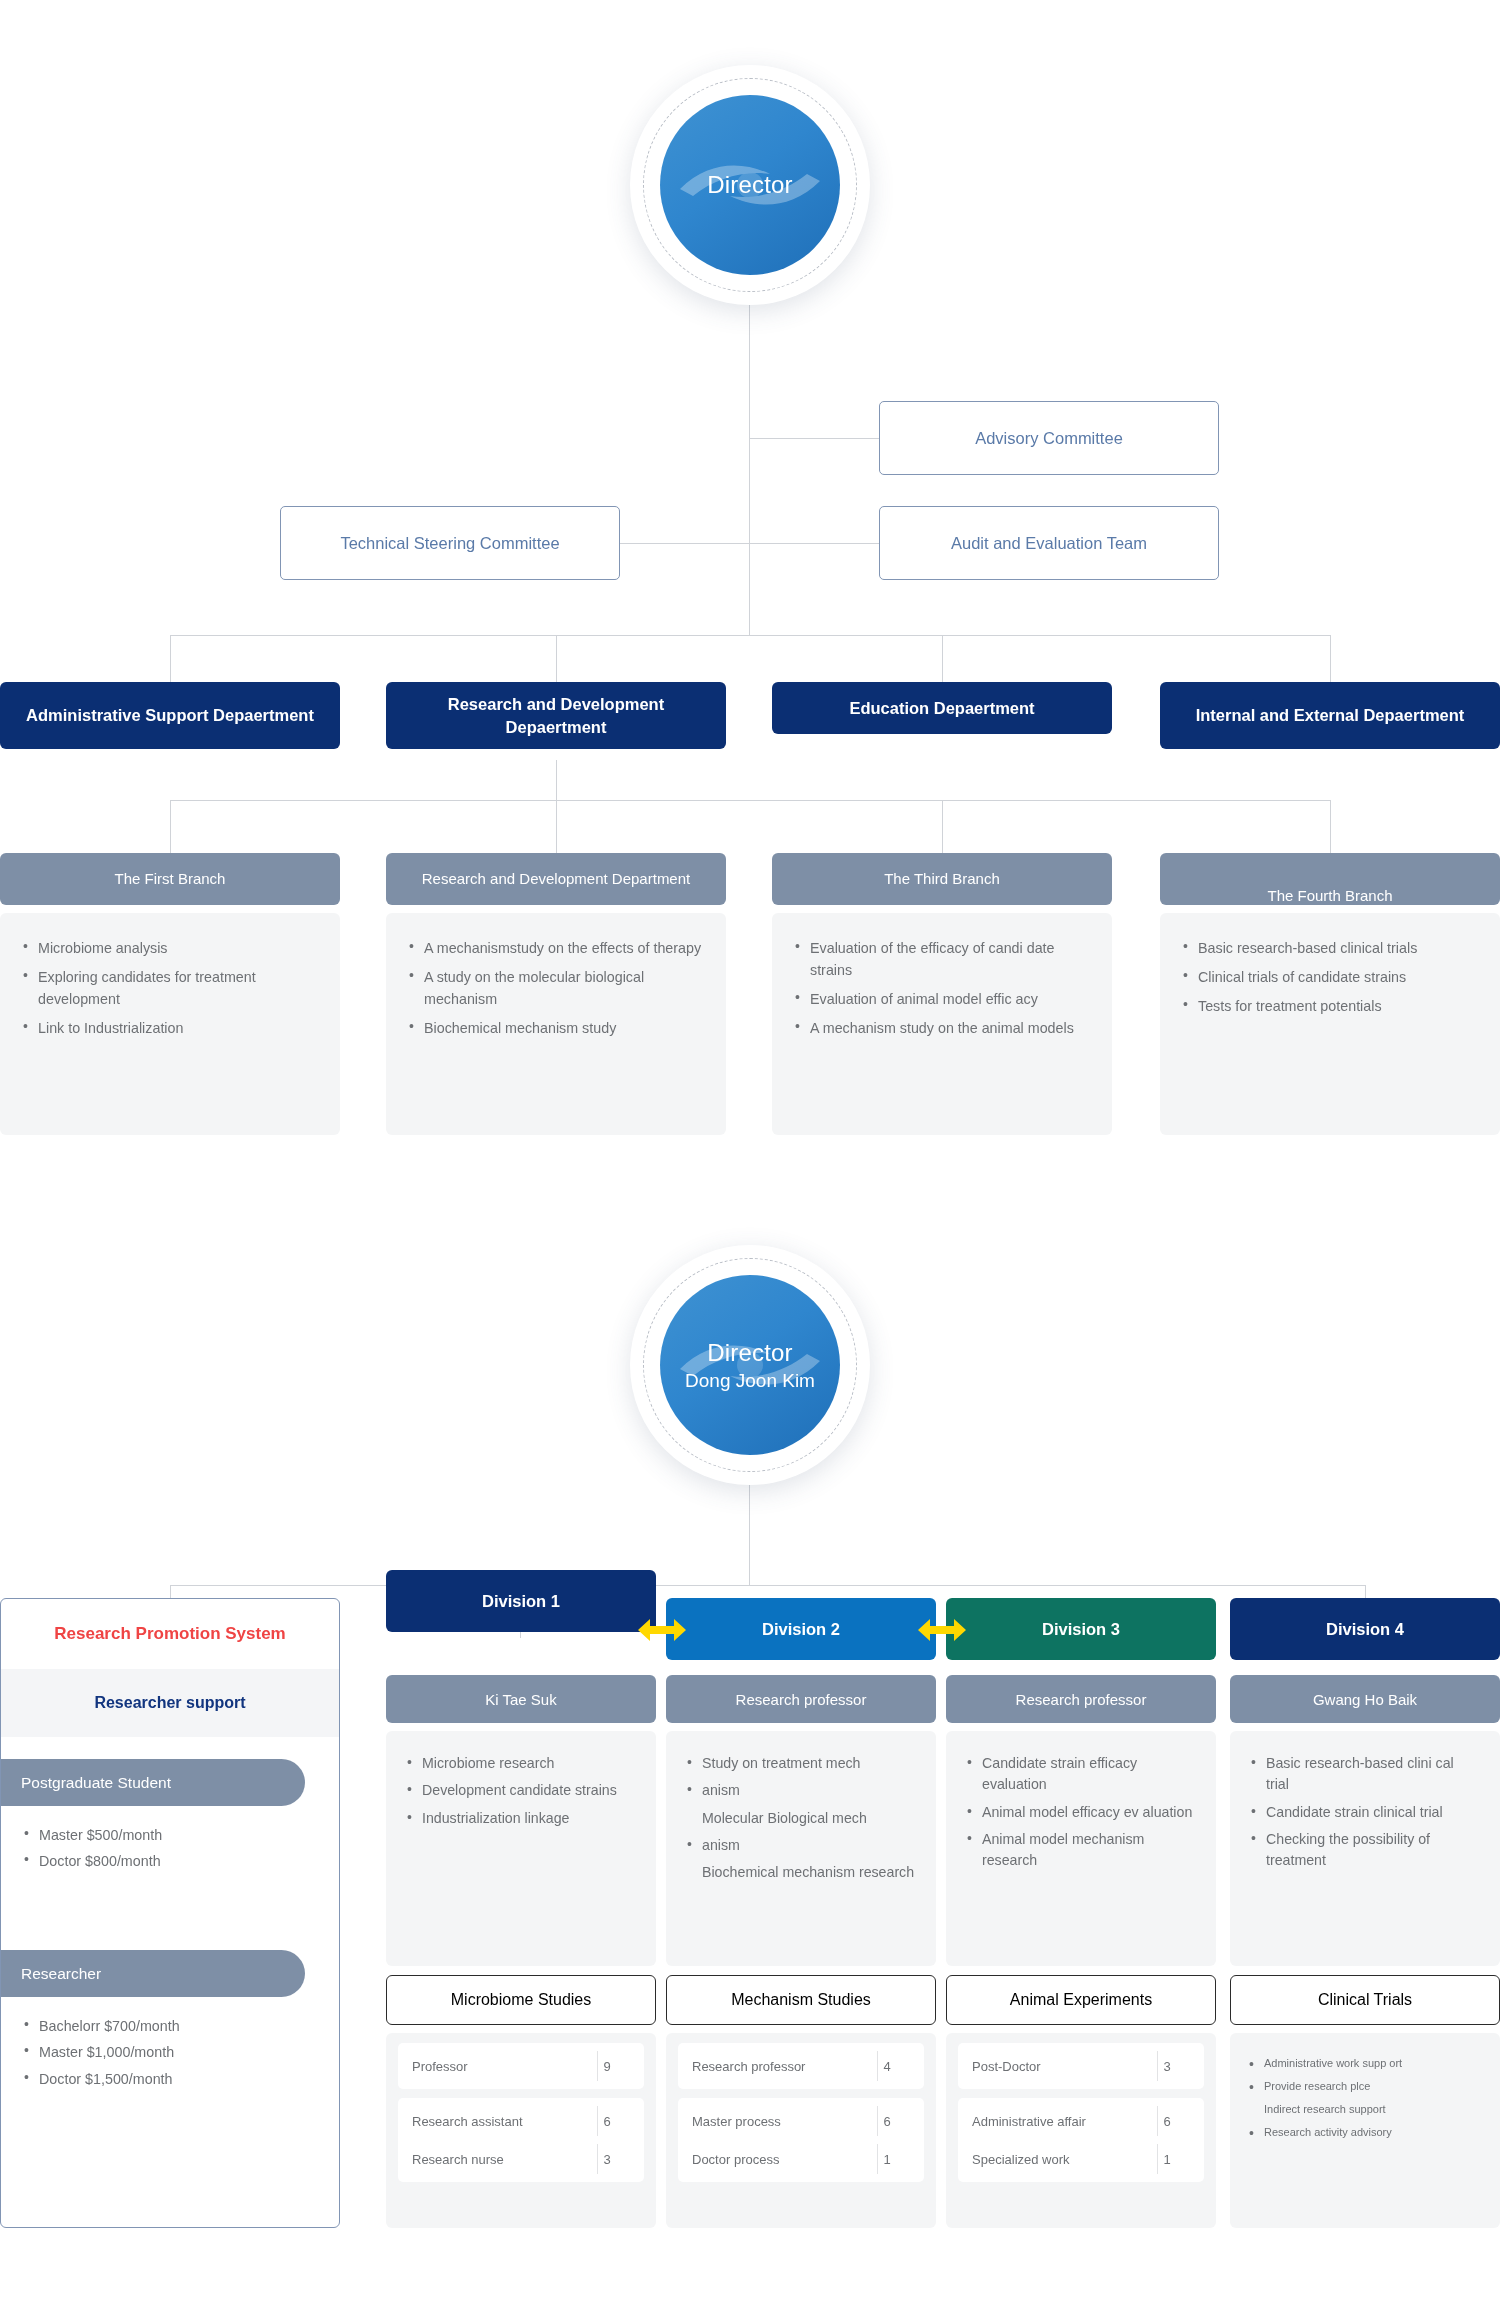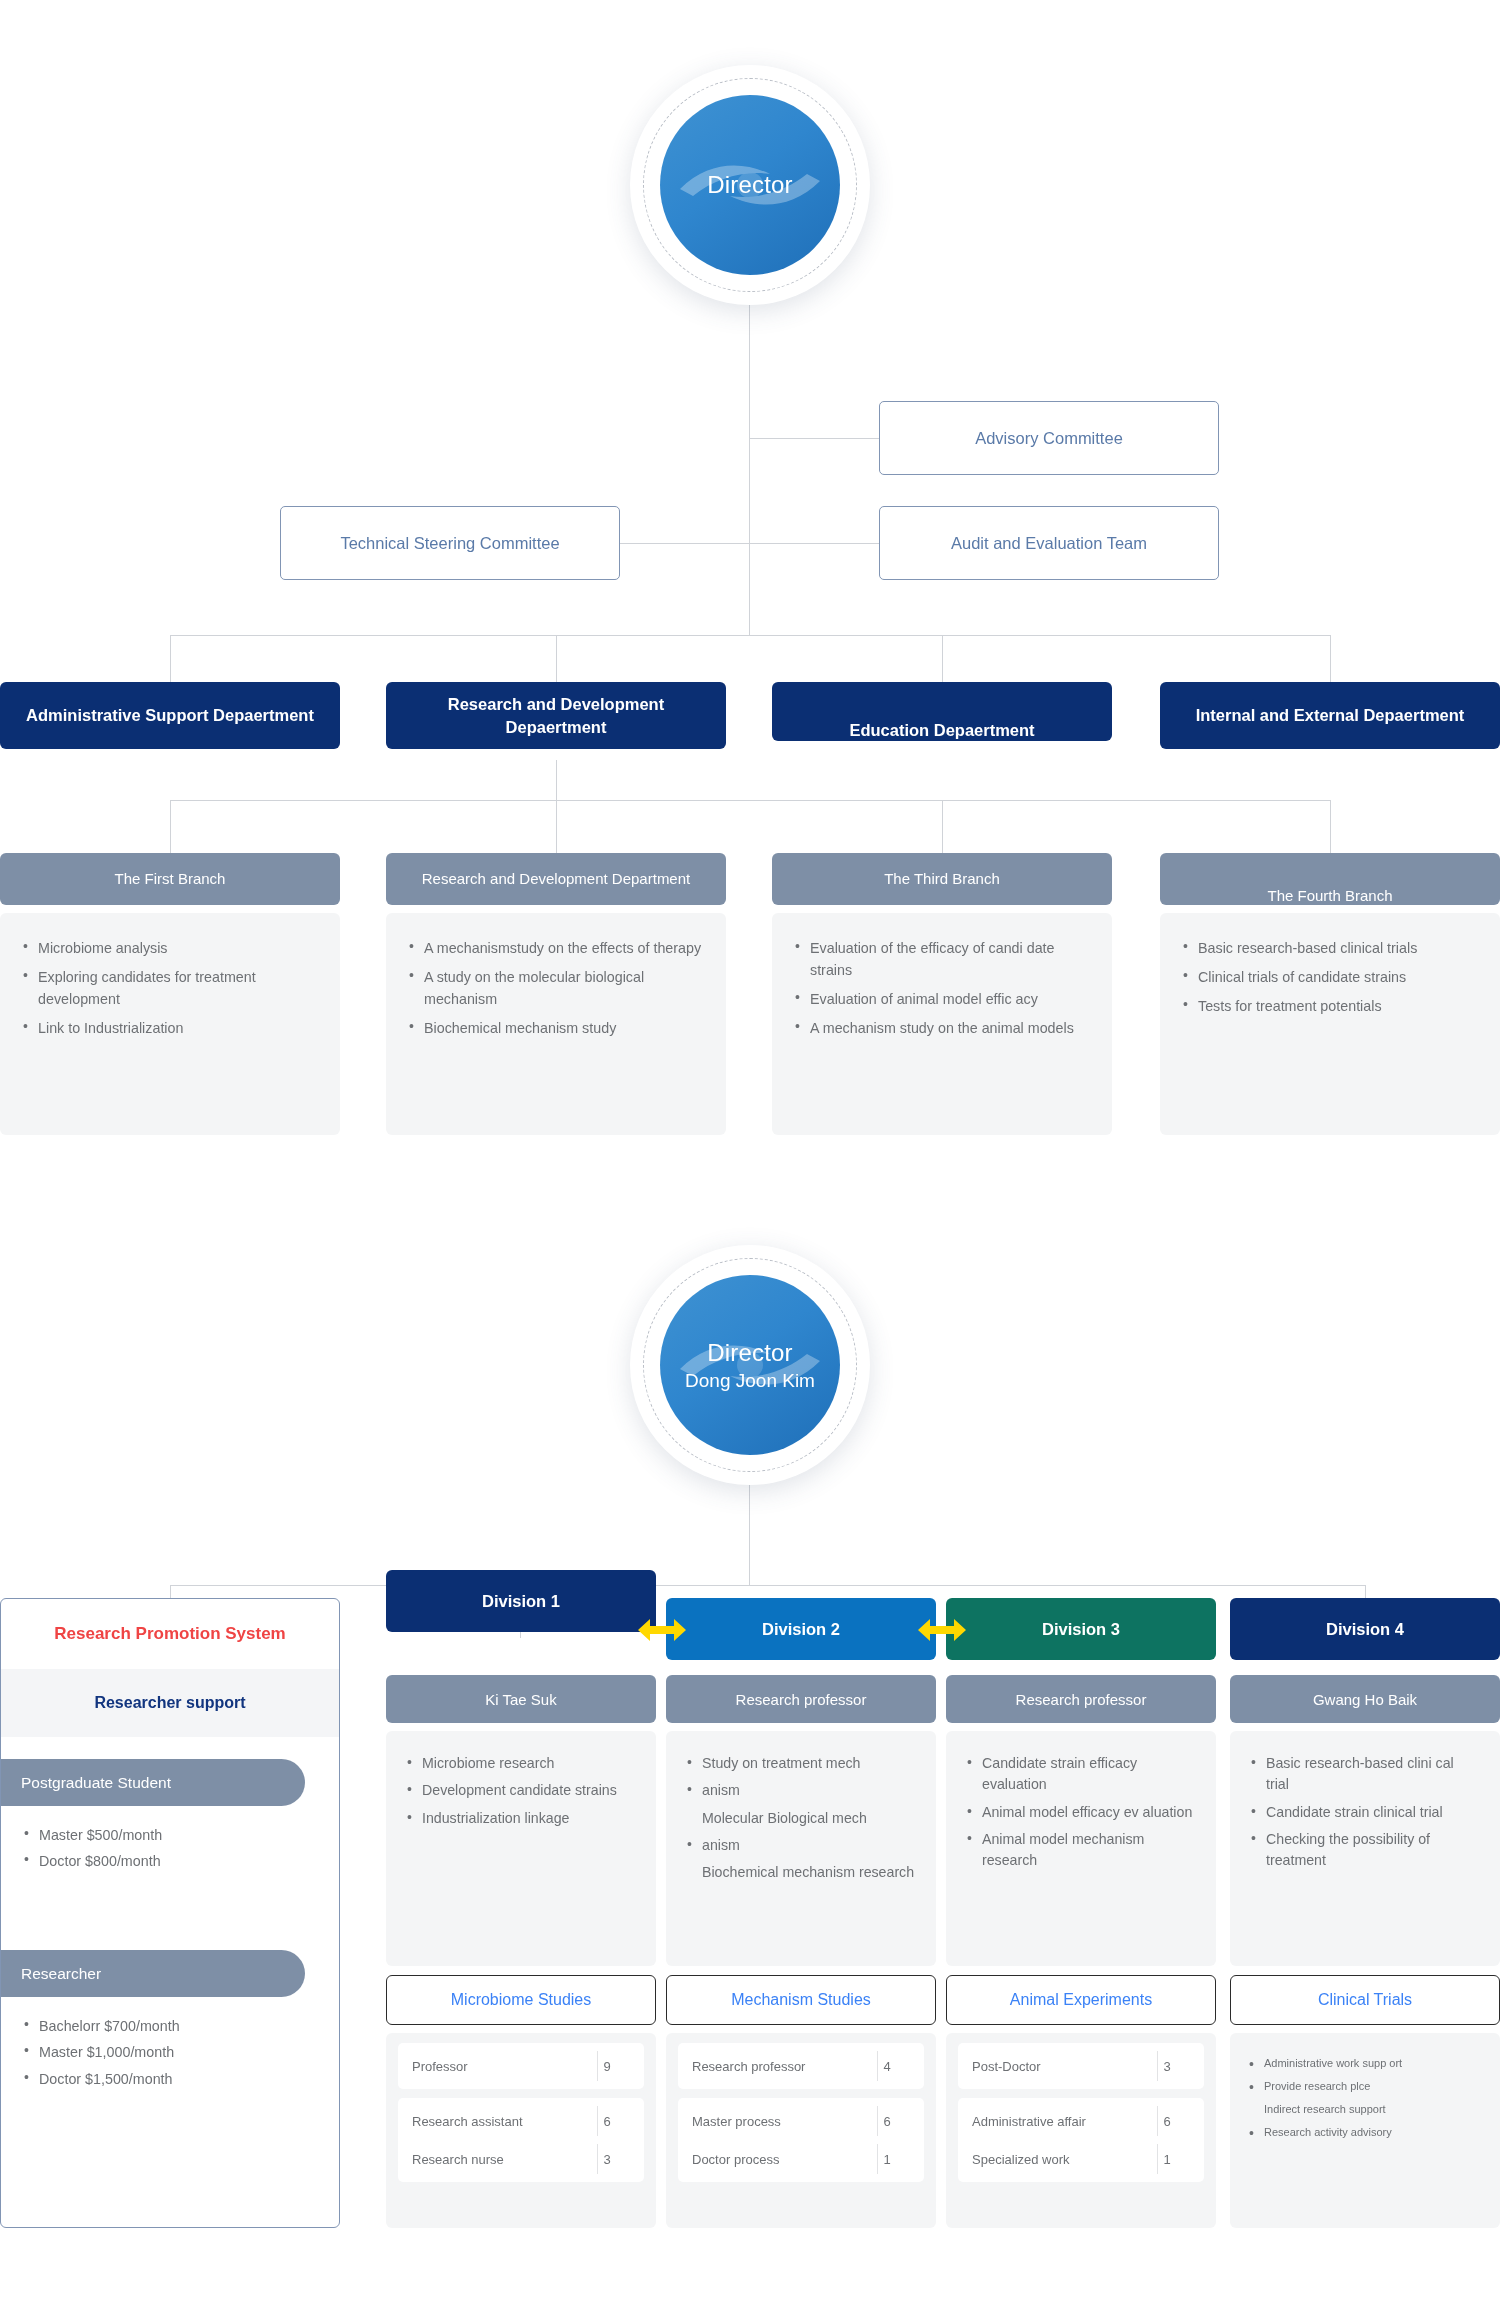--- a/index.html
+++ b/index.html
@@ -157,21 +157,21 @@
   .divbody .bul li.nobul { padding-left: 16px; }
   .divbody .bul li.nobul::before { content: ""; }
 
   
   .study {
     position: absolute;
     border: 1px solid #2b2b2b;
     border-radius: 6px;
     background: #fff;
     display: flex; align-items: center; justify-content: center;
-    font-size: 16px; color: #3b82f6;
+    font-size: 16px; color: #000000;
   }
   .stafftbl {
     position: absolute;
     background: #f4f5f6; border-radius: 6px;
     padding: 10px 12px;
   }
   .tgrp {
     background: #fff; border-radius: 5px;
     padding: 4px 0; margin-bottom: 9px;
   }
@@ -237,21 +237,21 @@
   <div class="committee" style="left:879px; top:506px; width:340px; height:74px;">
     <span>Audit and Evaluation Team</span>
   </div>
 
   <div class="dept" style="left:0px; top:682px; width:340px; height:67px;">
     <span>Administrative Support Depaertment</span>
   </div>
   <div class="dept" style="left:386px; top:682px; width:340px; height:67px;">
     <span>Research and Development Depaertment</span>
   </div>
-  <div class="dept" style="left:772px; top:682px; width:340px; height:59px;align-items:flex-end;">
+  <div class="dept" style="left:772px; top:682px; width:340px; height:52px;">
     <span>Education Depaertment</span>
   </div>
   <div class="dept" style="left:1160px; top:682px; width:340px; height:67px;">
     <span>Internal and External Depaertment</span>
   </div>
 
   <div class="branch-head" style="left:0px; top:853px; width:340px; height:52px;">
     <span>The First Branch</span>
   </div>
   <div class="branch-head" style="left:386px; top:853px; width:340px; height:52px;">

